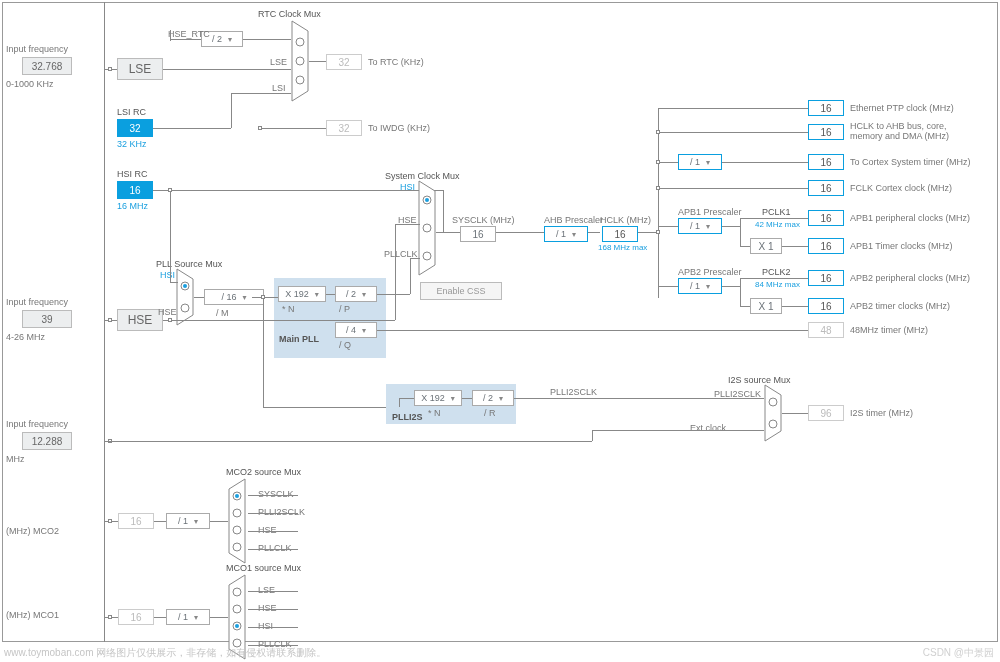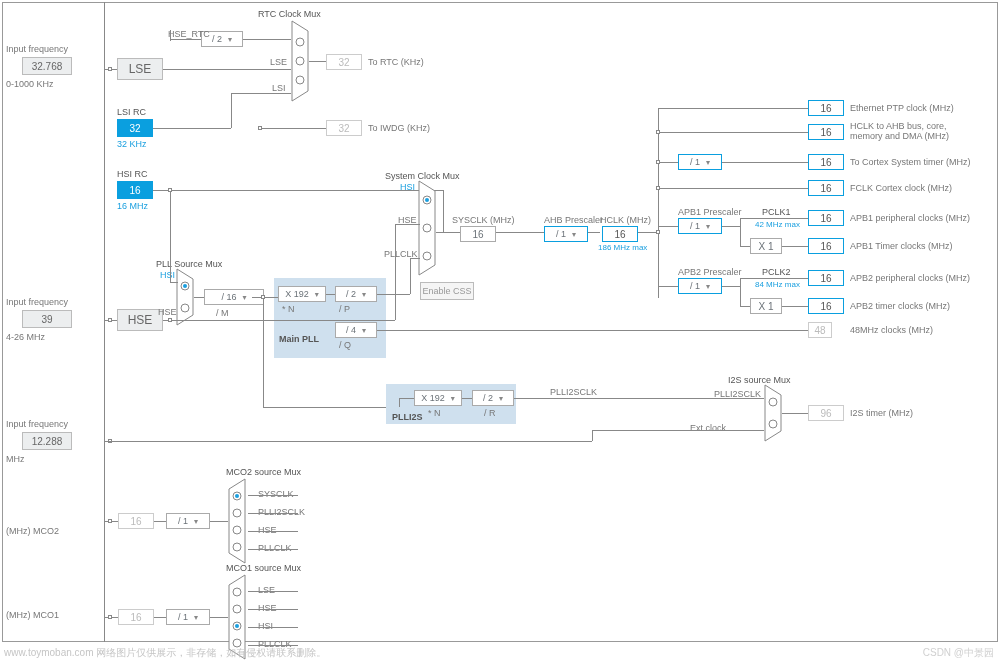--- a/index.html
+++ b/index.html
@@ -164,21 +164,21 @@
 <div class="lbl" style="left:384px;top:250px">PLLCLK</div>
 <svg class="mux" style="left:418px;top:180px;width:22px;height:96px">
   <polygon points="1,1 17,11 17,85 1,95" fill="#fff" stroke="#888"></polygon>
   <circle cx="9" cy="20" r="4" fill="#fff" stroke="#888"></circle>
     <circle cx="9" cy="20" r="2" fill="#1a9fdf"></circle>
   <circle cx="9" cy="48" r="4" fill="#fff" stroke="#888"></circle>
   <circle cx="9" cy="76" r="4" fill="#fff" stroke="#888"></circle>
 </svg>
 <div class="wire wire-v" style="left:443px;top:190px;height:42px"></div>
 <div class="wire wire-h" style="left:436px;top:232px;width:18px"></div>
-<div class="btn-css" style="left:420px;top:282px;width:54px;height:18px">Enable CSS</div>
+<div class="btn-css" style="left:420px;top:282px;width:82px;height:18px">Enable CSS</div>
 <div class="wire wire-h" style="left:377px;top:294px;width:33px"></div>
 <div class="wire wire-v" style="left:410px;top:258px;height:36px"></div>
 <div class="wire wire-h" style="left:410px;top:258px;width:10px"></div>
 
 <div class="wire wire-v" style="left:170px;top:37px;height:4px"></div>
 <div class="wire wire-v" style="left:170px;top:30px;height:10px"></div>
 <div class="wire wire-h" style="left:170px;top:39px;width:31px"></div>
 <div class="wire wire-v" style="left:395px;top:224px;height:96px"></div>
 <div class="wire wire-h" style="left:163px;top:320px;width:232px"></div>
 <div class="node" style="left:168px;top:318px"></div>
@@ -189,21 +189,21 @@
 <div class="wire wire-h" style="left:454px;top:232px;width:6px"></div>
 <div class="wire wire-h" style="left:496px;top:232px;width:48px"></div>
 <div class="lbl" style="left:544px;top:216px">AHB Prescaler</div>
 <div class="sel sel-blue" style="left:544px;top:226px;width:44px;height:16px">
     <span>/ 1</span>
     <span class="arrow">▾</span>
   </div>
 <div class="wire wire-h" style="left:588px;top:232px;width:12px"></div>
 <div class="lbl" style="left:600px;top:216px">HCLK (MHz)</div>
 <div class="box box-blueborder" style="left:602px;top:226px;width:36px;height:16px">16</div>
-<div class="lbl lbl-red" style="left:598px;top:244px">186 MHz max</div>
+<div class="lbl lbl-red" style="left:598px;top:244px">168 MHz max</div>
 
 <div class="wire wire-h" style="left:638px;top:232px;width:20px"></div>
 <div class="wire wire-v" style="left:658px;top:108px;height:190px"></div>
 <div class="node" style="left:656px;top:230px"></div>
 
 <div class="wire wire-h" style="left:658px;top:108px;width:150px"></div>
 <div class="box box-blueborder" style="left:808px;top:100px;width:36px;height:16px">16</div>
 <div class="lbl" style="left:850px;top:104px">Ethernet PTP clock (MHz)</div>
 
 <div class="wire wire-h" style="left:658px;top:132px;width:150px"></div>
@@ -258,22 +258,22 @@
 <div class="lbl lbl-blue" style="left:755px;top:281px;font-size:8px">84 MHz max</div>
 <div class="box box-blueborder" style="left:808px;top:270px;width:36px;height:16px">16</div>
 <div class="lbl" style="left:850px;top:274px">APB2 peripheral clocks (MHz)</div>
 <div class="wire wire-h" style="left:740px;top:306px;width:10px"></div>
 <div class="box" style="left:750px;top:298px;width:32px;height:16px">X 1</div>
 <div class="wire wire-h" style="left:782px;top:306px;width:26px"></div>
 <div class="box box-blueborder" style="left:808px;top:298px;width:36px;height:16px">16</div>
 <div class="lbl" style="left:850px;top:302px">APB2 timer clocks (MHz)</div>
 
 <div class="wire wire-h" style="left:377px;top:330px;width:431px"></div>
-<div class="box box-disabled" style="left:808px;top:322px;width:24px;height:16px">48</div>
-<div class="lbl" style="left:850px;top:326px">48MHz clocks (MHz)</div>
+<div class="box box-disabled" style="left:808px;top:322px;width:36px;height:16px">48</div>
+<div class="lbl" style="left:850px;top:326px">48MHz timer (MHz)</div>
 
 <div class="lbl lbl-dark" style="left:728px;top:376px">I2S source Mux</div>
 <div class="lbl" style="left:714px;top:390px">PLLI2SCLK</div>
 <div class="lbl" style="left:690px;top:424px">Ext clock</div>
 <svg class="mux" style="left:764px;top:384px;width:22px;height:58px">
   <polygon points="1,1 17,11 17,47 1,57" fill="#fff" stroke="#888"></polygon>
   <circle cx="9" cy="18" r="4" fill="#fff" stroke="#888"></circle>
   <circle cx="9" cy="40" r="4" fill="#fff" stroke="#888"></circle>
 </svg>
 <div class="wire wire-h" style="left:592px;top:430px;width:172px"></div>

